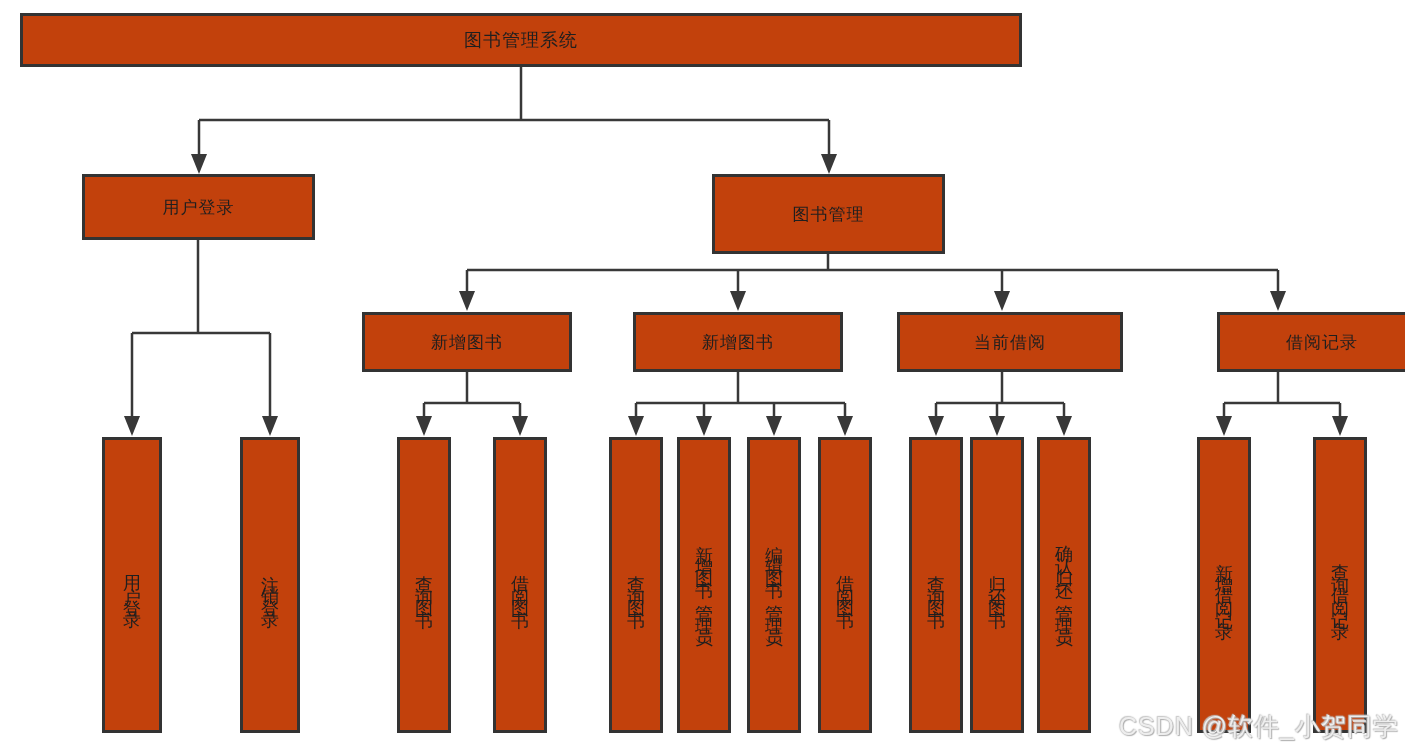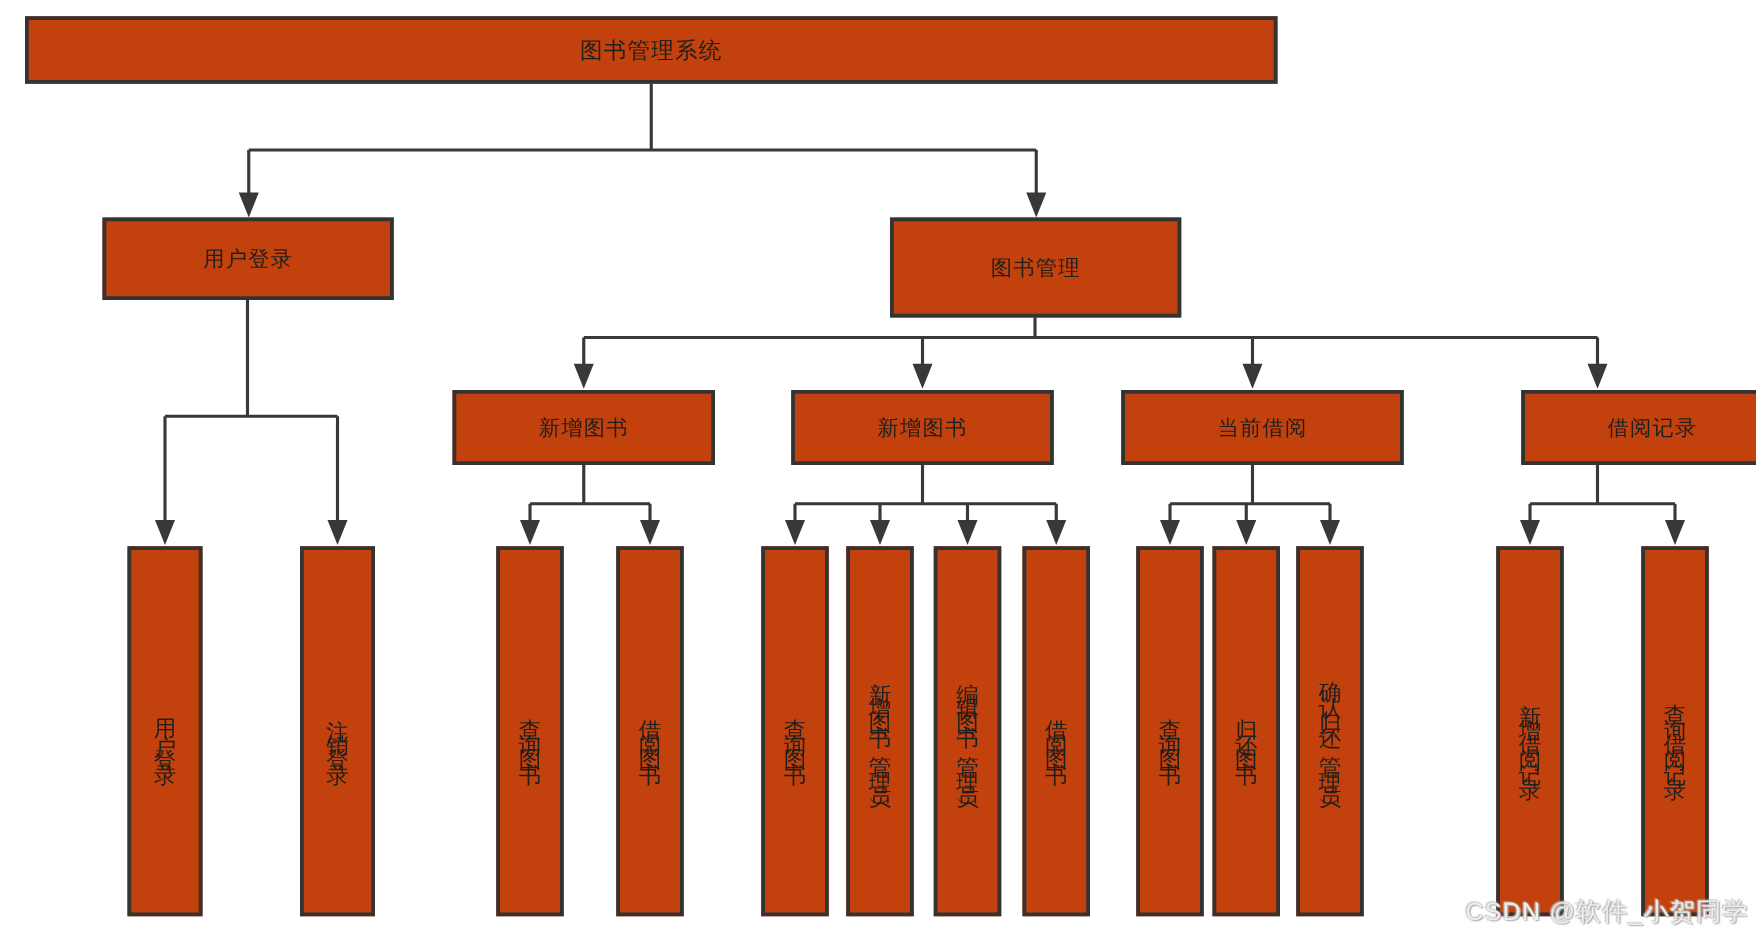--- a/index.html
+++ b/index.html
@@ -49,21 +49,21 @@
     font-size: 18px;
     letter-spacing: 12px;
     line-height: 1;
     color: #1f1f1f;
   }
   .watermark {
     position: absolute;
     right: 6px;
     bottom: 4px;
     z-index: 5;
-    font-size: 20px;
+    font-size: 25px;
     color: #eeeeee;
     text-shadow: 1px 1px 1px #b0b0b0, -1px -1px 1px #c8c8c8, 0 0 2px #a8a8a8;
     letter-spacing: 1px;
     white-space: nowrap;
   }
 </style>
 </head>
 <body>
 
 <div class="stage">

